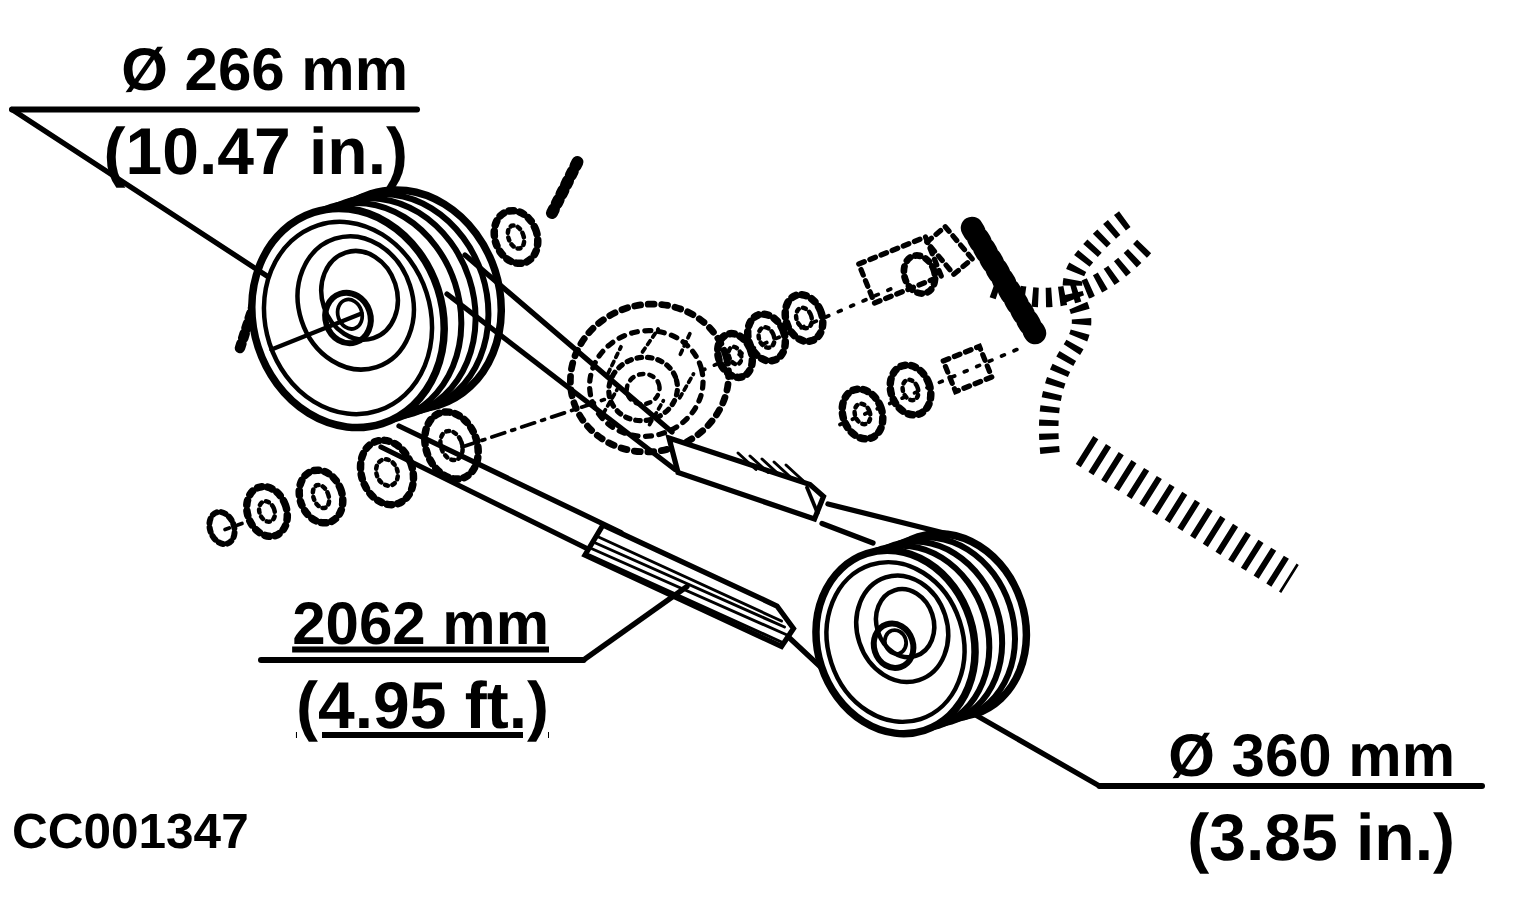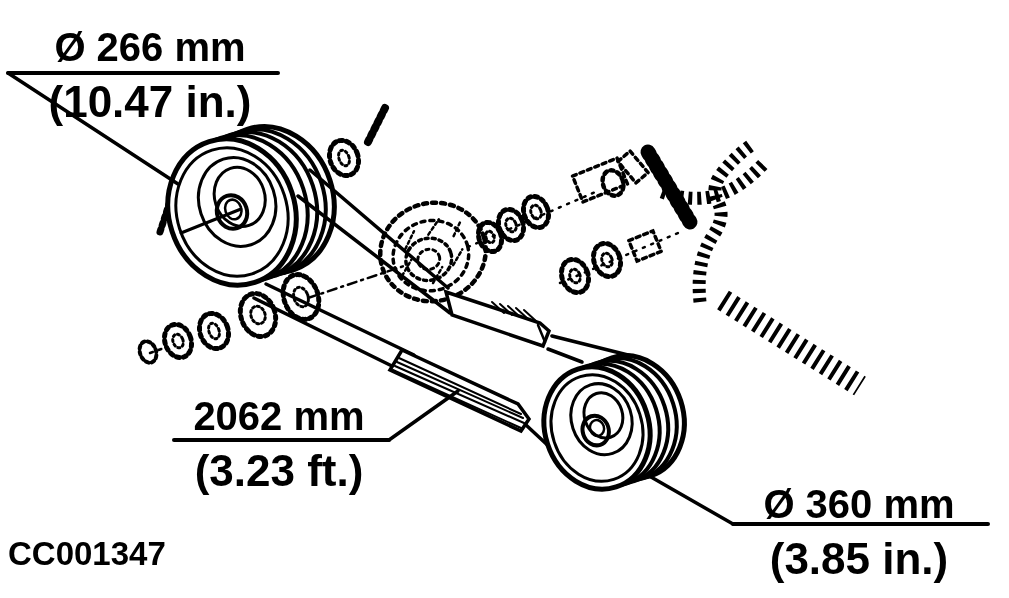--- a/index.html
+++ b/index.html
@@ -8,21 +8,21 @@
     width:1009px;height:598px;
     background:#fff;
     font-family:"Liberation Sans", sans-serif;
     color:#000;
     overflow:hidden;
   }
   .stage svg{position:absolute;left:0;top:0;}
   .lbl{
     position:absolute;
     font-weight:bold;
-    text-align:center;
+    text-align:right;
     line-height:1;
     white-space:nowrap;
     color:#000;
   }
   .lbl .metric{display:block;font-size:40px;letter-spacing:0px;}
   .lbl .imperial{display:block;font-size:44px;margin-top:13px;}
   .code{
     position:absolute;
     left:8px;top:535px;
     font-weight:bold;
@@ -216,23 +216,23 @@
       <line x1="651" y1="477" x2="733" y2="524" stroke-width="3.5"></line>
       <line x1="733" y1="524" x2="988" y2="524"></line>
     </g>
   </svg>
 
   <div class="lbl" style="left:28px; top:27px; width:244px;">
     <span class="metric">Ø 266 mm</span>
     <span class="imperial">(10.47 in.)</span>
   </div>
 
-  <div class="lbl" style="left:169px; top:396px; width:220px;">
+  <div class="lbl" style="left:146px; top:396px; width:220px;text-decoration:underline;">
     <span class="metric">2062 mm</span>
-    <span class="imperial">(3.23 ft.)</span>
+    <span class="imperial">(4.95 ft.)</span>
   </div>
 
   <div class="lbl" style="left:748px; top:484px; width:222px;">
     <span class="metric">Ø 360 mm</span>
     <span class="imperial">(3.85 in.)</span>
   </div>
 
   <div class="code">CC001347</div>
 
 </div>

